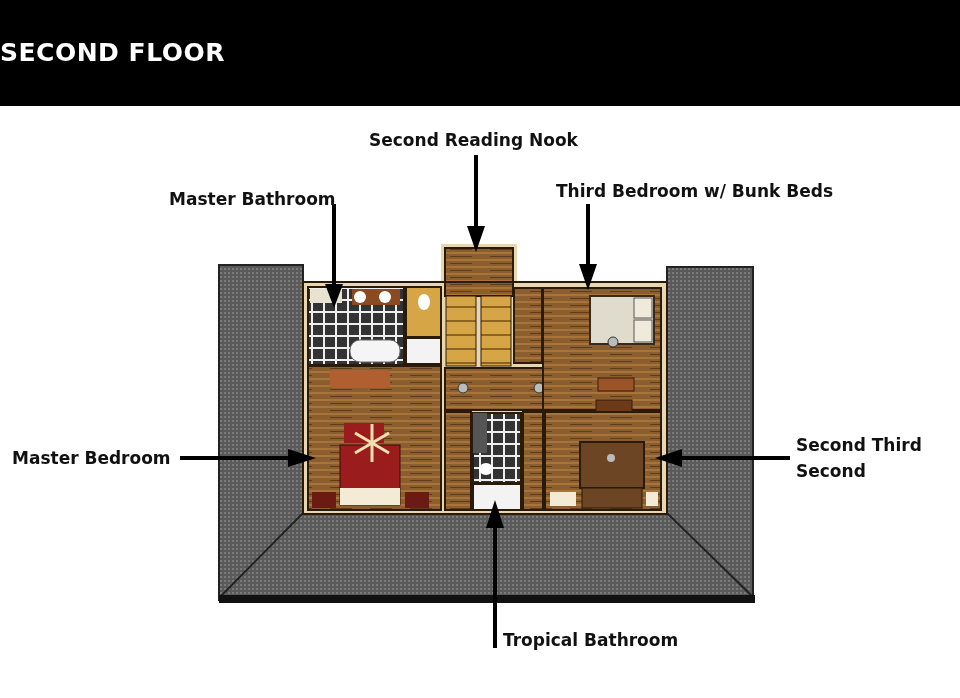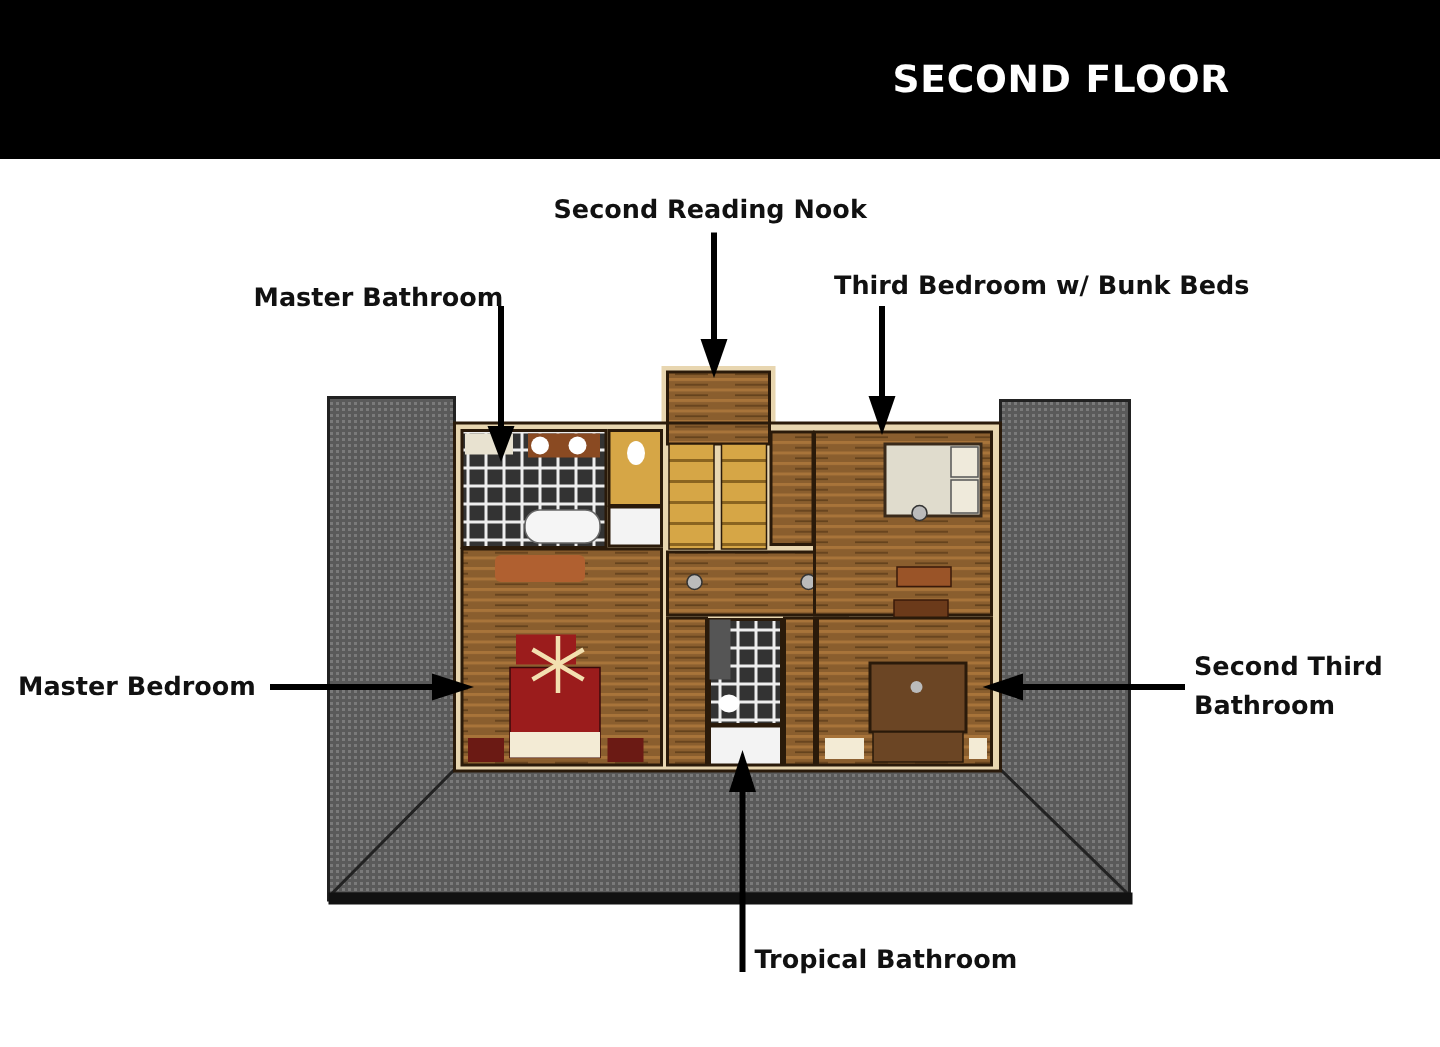--- a/index.html
+++ b/index.html
@@ -1,18 +1,18 @@
 <!DOCTYPE html>
 <html><head>
 <meta charset="utf-8">
 <style>
   html,body{margin:0;padding:0;}
   body{width:960px;height:698px;background:#ffffff;position:relative;overflow:hidden;font-family:"DejaVu Sans",sans-serif;}
   .header{position:absolute;left:0;top:0;width:960px;height:106px;background:#000;}
-  .header .title{position:absolute;left:0;top:38px;width:820px;text-align:right;color:#fff;font-weight:bold;font-size:25px;letter-spacing:0.5px;}
+  .header .title{position:absolute;left:0;top:38px;width:820px;text-align:left;color:#fff;font-weight:bold;font-size:25px;letter-spacing:0.5px;}
   .label{position:absolute;font-weight:bold;font-size:17px;color:#111;white-space:nowrap;line-height:26px;}
   svg{position:absolute;left:0;top:0;}
 </style>
 </head>
 <body>
 
 <div class="header">
   <div class="title">SECOND FLOOR</div>
 </div>
 
@@ -131,14 +131,14 @@
     <line x1="495" y1="520" x2="495" y2="648" stroke-width="4"></line>
     <polygon points="486,528 504,528 495,500" stroke="none"></polygon>
   </g>
 </svg>
 
 <div class="label" style="left:369px;top:127px;text-align:center;">Second Reading Nook</div>
 <div class="label" style="left:169px;top:186px;">Master Bathroom</div>
 <div class="label" style="left:556px;top:178px;text-align:right;">Third Bedroom w/ Bunk Beds</div>
 <div class="label" style="left:12px;top:445px;">Master Bedroom</div>
 <div class="label" style="left:796px;top:432px;">Second Third</div>
-<div class="label" style="left:796px;top:458px;">Bathroom</div>
+<div class="label" style="left:796px;top:458px;">Second</div>
 <div class="label" style="left:503px;top:627px;">Tropical Bathroom</div>
 
 </body></html>

